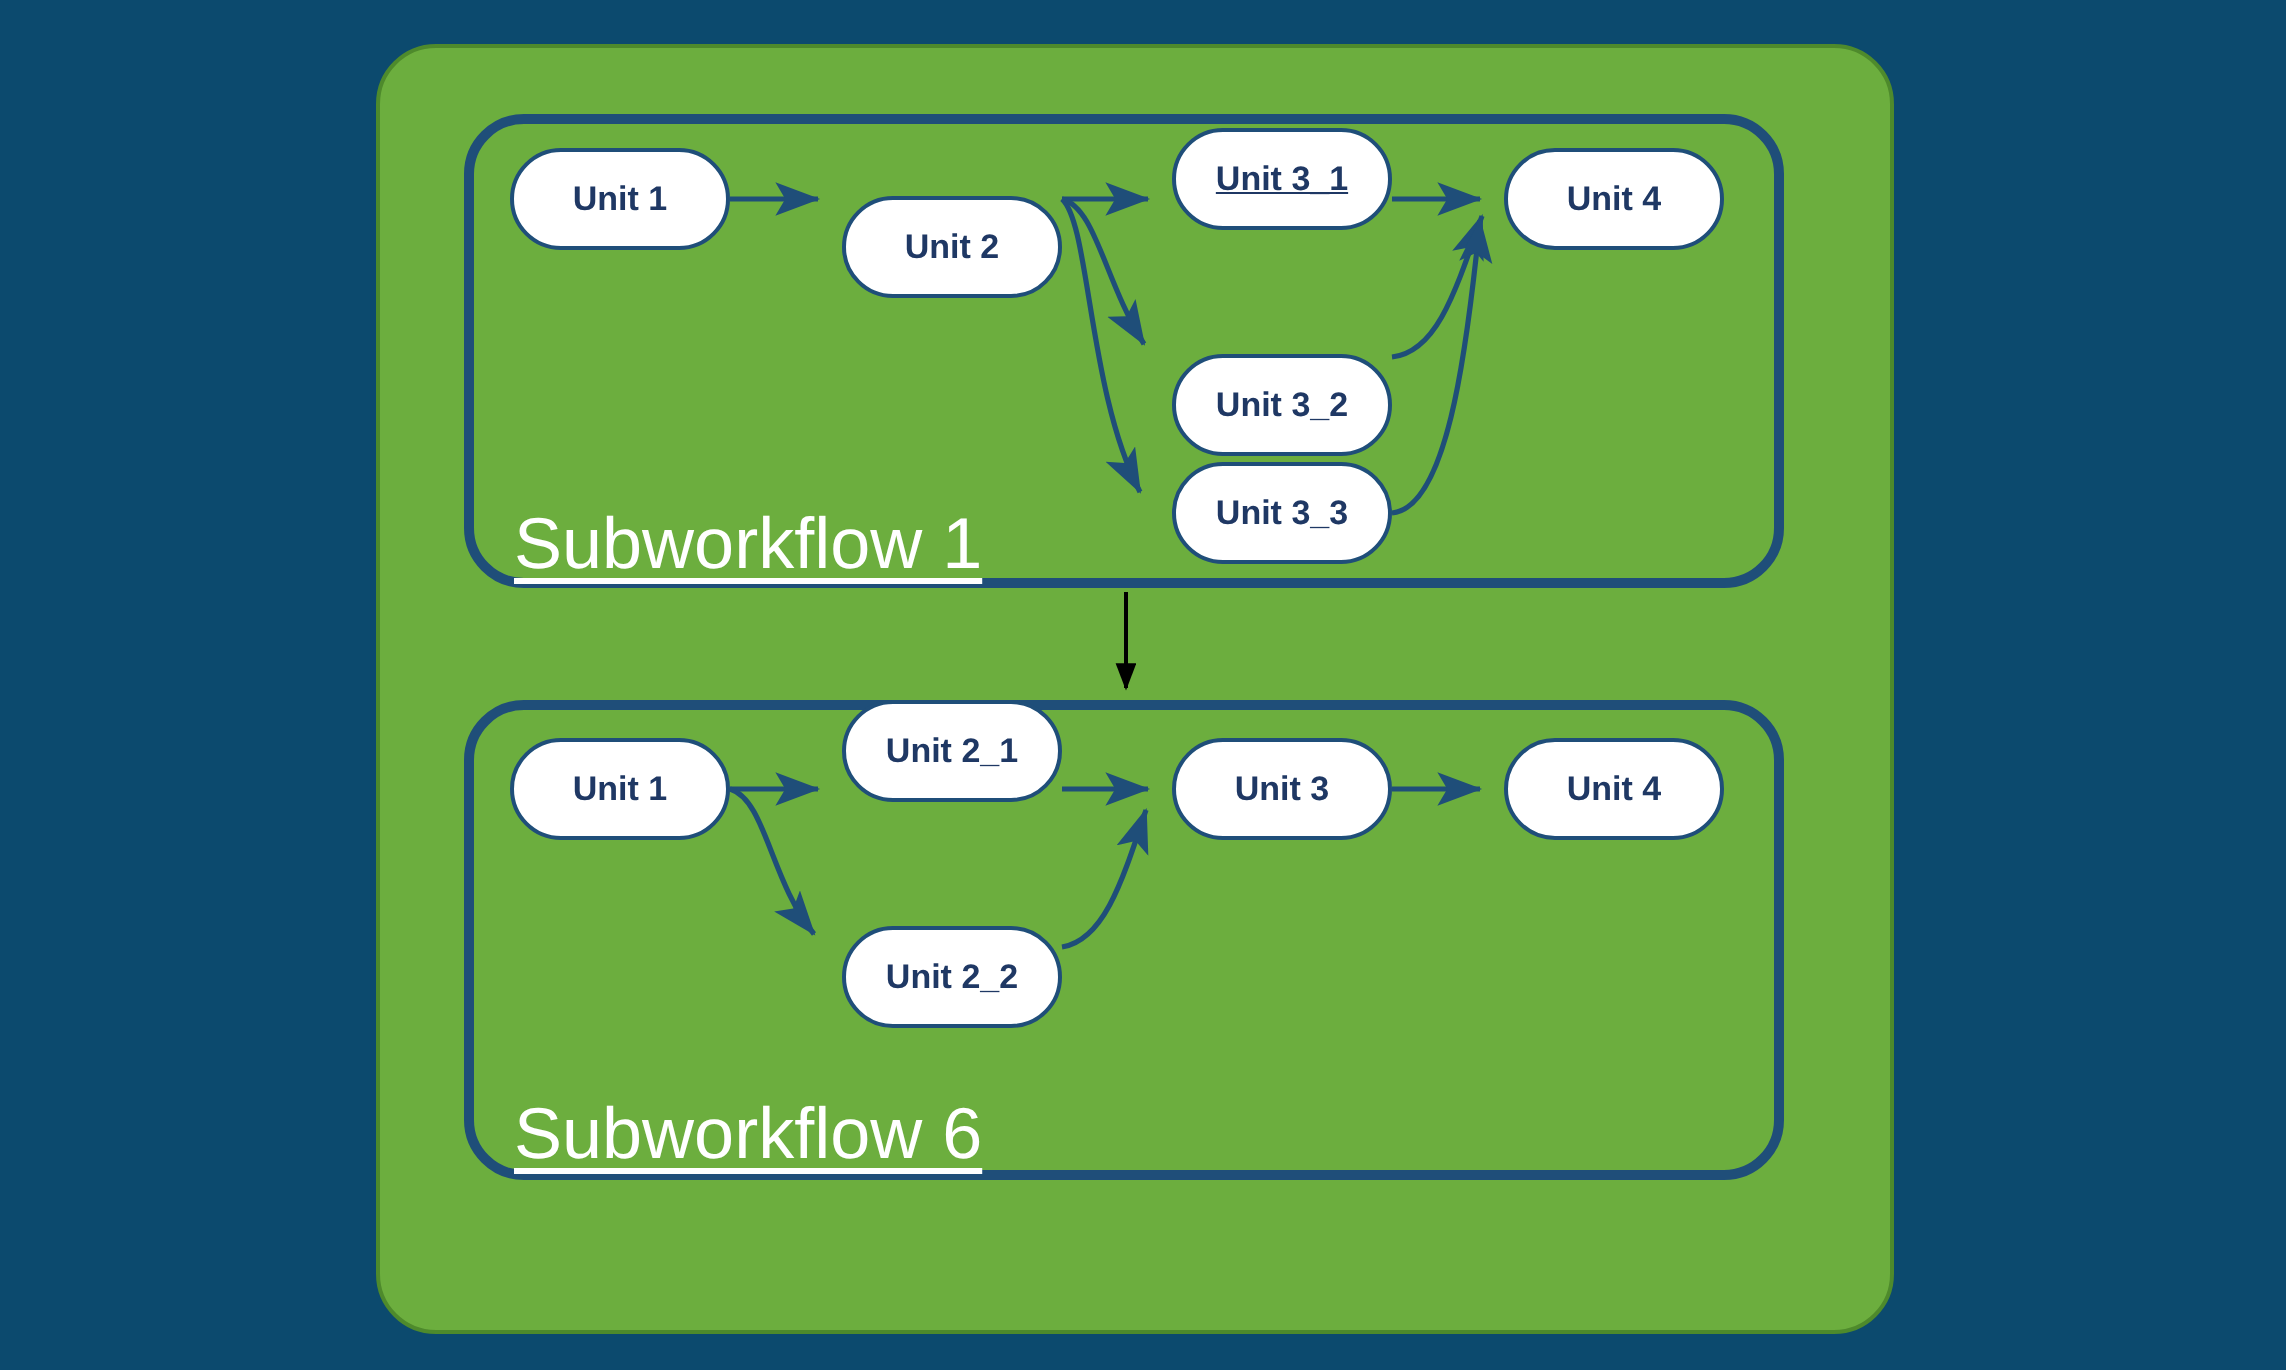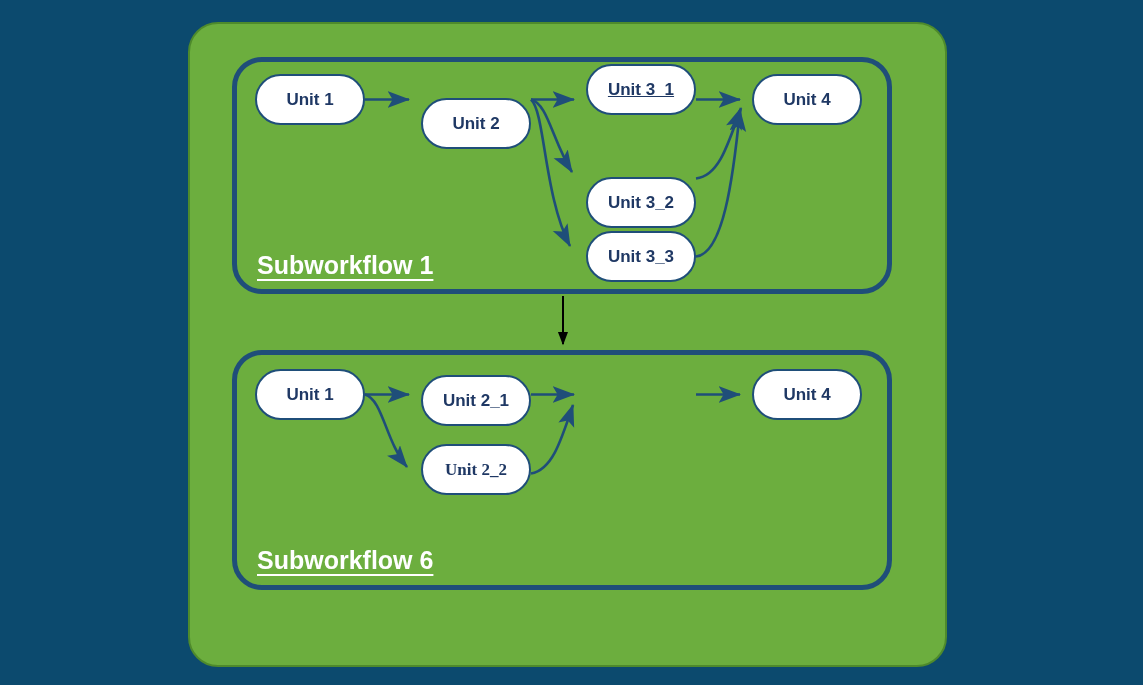--- a/index.html
+++ b/index.html
@@ -44,22 +44,22 @@
   }
   #sub2 {
     left: 232px;
     top: 350px;
     width: 660px;
     height: 240px;
   }
   .box-label {
     position: absolute;
     color: #ffffff;
-    font-size: 25px;
-    font-weight: 700;
+    font-size: 36px;
+    font-weight: 400;
     font-family: "Liberation Sans", sans-serif;
     text-decoration: underline;
     text-underline-offset: 5px;
     white-space: nowrap;
     letter-spacing: 0px;
   }
   #label-sub1 { left: 257px; top: 251px; }
   #label-sub2 { left: 257px; top: 546px; }
   #label-wf   { left: 246px; top: 619px; }
 
@@ -164,20 +164,21 @@
   </svg>
 
   <div class="node" style="left:255px; top:74px;">Unit 1</div>
   <div class="node" style="left:421px; top:74px;margin-top:24px;">Unit 2</div>
   <div class="node" style="left:586px; top:64px;text-decoration:underline;">Unit 3_1</div>
   <div class="node" style="left:586px; top:153px;margin-top:24px;">Unit 3_2</div>
   <div class="node" style="left:586px; top:231px;">Unit 3_3</div>
   <div class="node" style="left:752px; top:74px;">Unit 4</div>
 
   <div class="node" style="left:255px; top:369px;">Unit 1</div>
-  <div class="node" style="left:421px; top:375px;">Unit 2_1</div>
-  <div class="node" style="left:421px; top:444px;font-family:Liberation Serif, serif;">Unit 2_2</div>
+  <div class="node" style="left:421px; top:350px;">Unit 2_1</div>
+  <div class="node" style="left:421px; top:463px;">Unit 2_2</div>
+  <div class="node" style="left:586px; top:369px;">Unit 3</div>
   <div class="node" style="left:752px; top:369px;">Unit 4</div>
 
   <div class="box-label" id="label-sub1">Subworkflow 1</div>
   <div class="box-label" id="label-sub2">Subworkflow 6</div>
 
 </div>
 
 </body></html>

